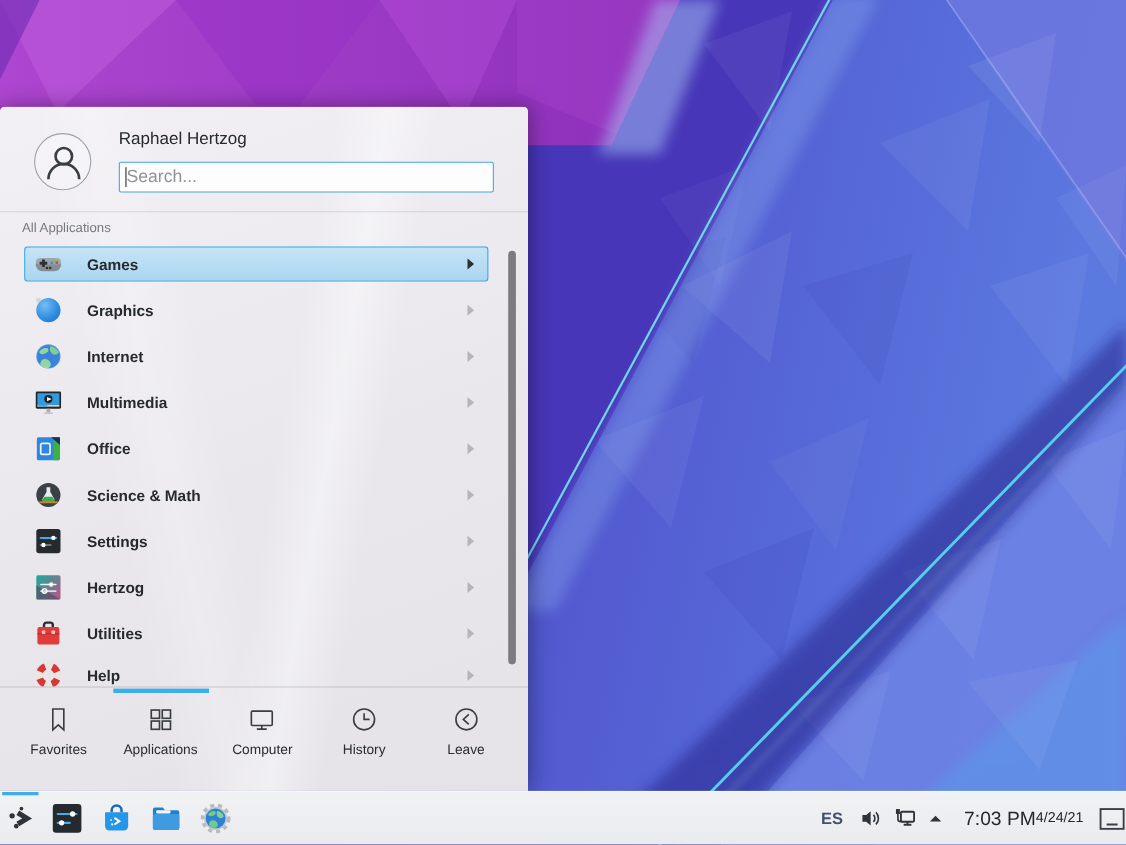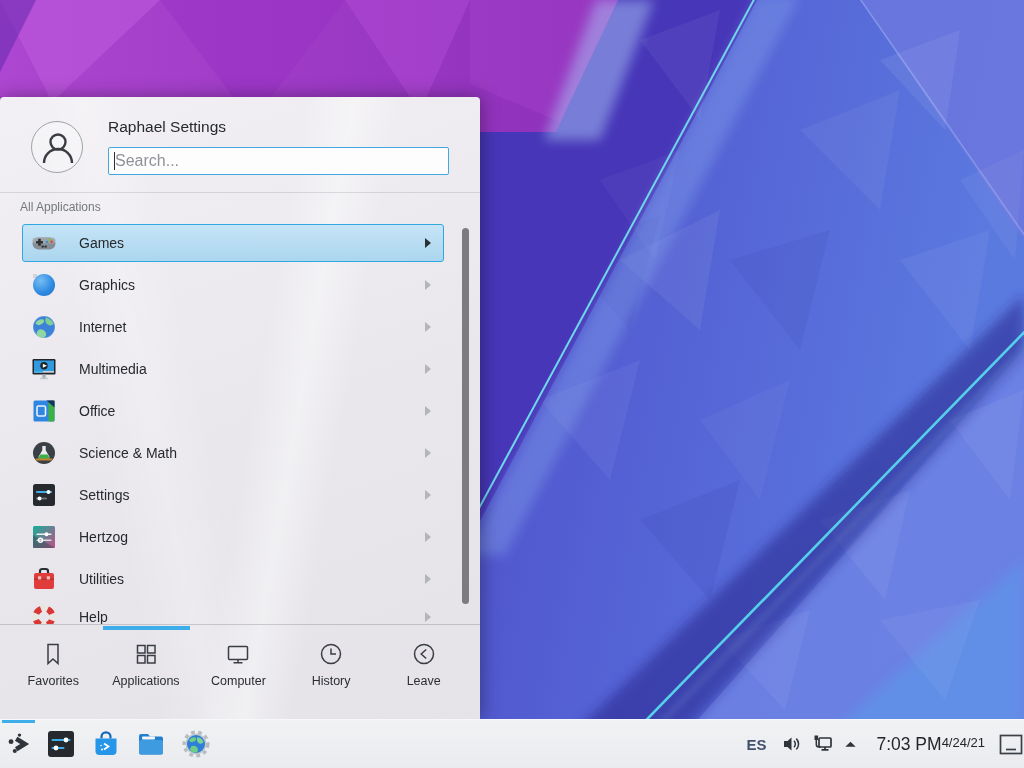--- a/index.html
+++ b/index.html
@@ -25,23 +25,23 @@
     border:1px solid #43a8e0;border-radius:2px;background:#fdfdfe;
     padding:0 6px;font-size:16px;color:#43464a;outline:none;
   }
   .search-input::placeholder{color:#8f9296;}
   .search-caret{position:absolute;left:114px;top:55px;width:1px;height:18px;background:#2b2e32;}
 
   .section-label{position:absolute;left:20px;top:103px;font-size:12px;color:#75797d;}
 
   .app-list{position:absolute;left:0;top:120px;width:100%;height:407px;overflow:hidden;}
   .app-item{
-    position:absolute;left:22px;width:422px;height:38px;
+    position:absolute;left:22px;width:422px;height:32px;
     display:flex;align-items:center;padding-left:8px;
-    border:1px solid transparent;border-radius:3px;
+    border:1px solid transparent;border-radius:3px;font-weight:bold;
   }
   .app-item.selected{
     background:linear-gradient(180deg,#c6e4f6,#abd6ef);
     border-color:#2fa7e0;
   }
   .app-icon{width:26px;height:26px;flex:0 0 26px;}
   .app-icon svg{display:block;}
   .app-label{margin-left:22px;font-size:14px;color:#26292d;}
   .chev{position:absolute;right:12px;top:50%;margin-top:-5px;width:0;height:0;
     border-left:6px solid #b2b5b9;border-top:5px solid transparent;border-bottom:5px solid transparent;}
@@ -147,21 +147,21 @@
 
   <div class="kickoff">
 
     <div class="kick-header">
       <div class="avatar">
         <svg viewBox="0 0 52 52" width="52" height="52">
           <circle cx="26" cy="20" r="7.5" fill="none" stroke="#3a3e42" stroke-width="2.4"></circle>
           <path d="M12,41 a14,14 0 0 1 28,0" fill="none" stroke="#3a3e42" stroke-width="2.4"></path>
         </svg>
       </div>
-      <div class="username">Raphael Settings</div>
+      <div class="username">Raphael Hertzog</div>
       <input class="search-input" type="text" placeholder="Search..." style="">
       <div class="search-caret"></div>
     </div>
 
     <div class="section-label">All Applications</div>
 
     <div class="app-list">
 
       <div class="app-item selected" style="top:7px">
         <span class="app-icon">

